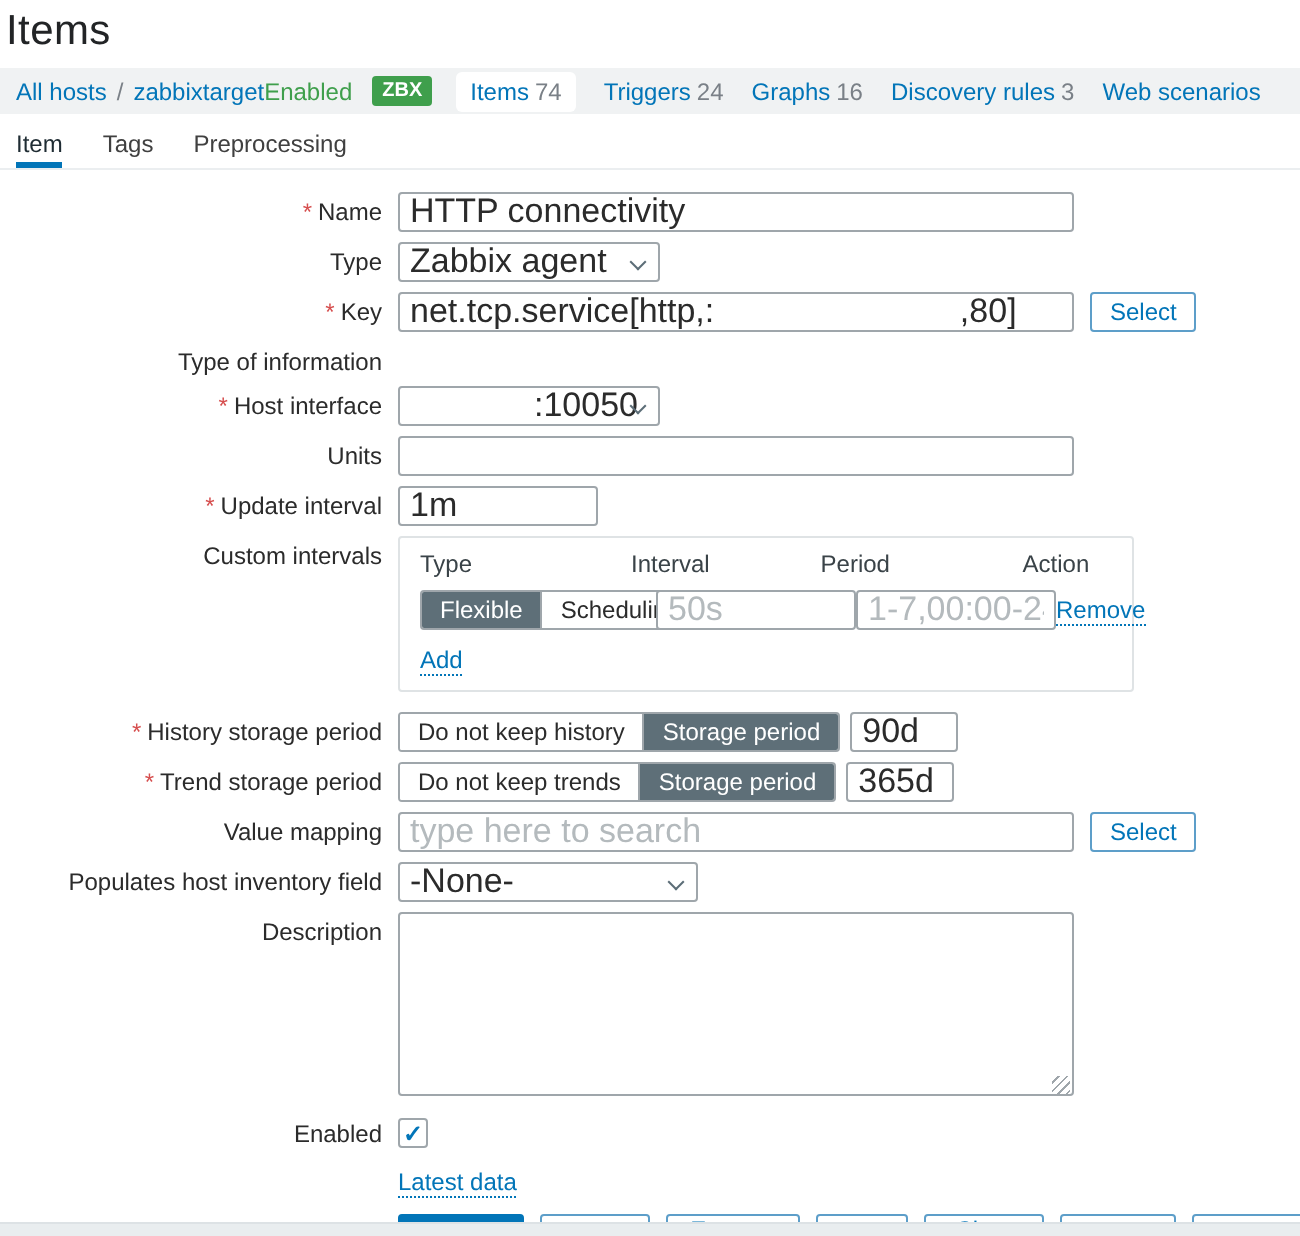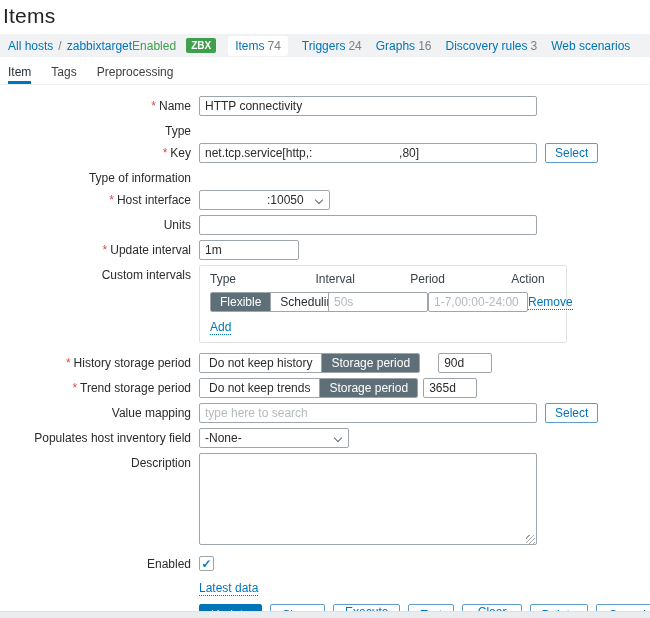--- a/index.html
+++ b/index.html
@@ -80,21 +80,21 @@
     flex-shrink: 0;
   }
   .req { color: #d64e4e; margin-right: 3px; }
   .form-field { display: flex; align-items: flex-start; }
 
   input.text, .zselect, textarea.desc {
     border: 1px solid #9fa6ab;
     border-radius: 2px;
     background: #fff;
     font-family: "Liberation Sans", sans-serif;
-    font-size: 12px;
+    font-size: 17px;
     color: #2b2b2b;
     height: 20px;
     padding: 0 5px;
   }
   input.text::placeholder { color: #b4babd; opacity: 1; }
   input.w-wide { width: 338px; }
   input.w-small { width: 100px; }
   input.w-tiny { width: 54px; }
 
   .zselect {
@@ -269,20 +269,26 @@
 
   <div class="form-row">
     <div class="form-label"><span class="req">*</span><span>Name</span></div>
     <div class="form-field">
       <input class="text w-wide" value="HTTP connectivity" style="">
     </div>
   </div>
 
   <div class="form-row">
     <div class="form-label">Type</div>
+    <div class="form-field">
+      <div class="zselect w-select">
+        <span>Zabbix agent</span>
+        <span class="chev"></span>
+      </div>
+    </div>
   </div>
 
   <div class="form-row">
     <div class="form-label"><span class="req">*</span><span>Key</span></div>
     <div class="form-field">
       <input class="text w-wide" value="net.tcp.service[http,:                          ,80]" style="">
       <button class="side-btn">Select</button>
     </div>
   </div>
 
@@ -346,21 +352,21 @@
     </div>
   </div>
 
   <div class="form-row">
     <div class="form-label"><span class="req">*</span><span>History storage period</span></div>
     <div class="form-field">
       <span class="segmented">
         <span class="segment">Do not keep history</span>
         <span class="segment selected">Storage period</span>
       </span>
-      <input class="text w-tiny" style="margin-left: 18px;" value="90d">
+      <input class="text w-tiny" style="margin-left: 5px;" value="90d">
     </div>
   </div>
 
   <div class="form-row">
     <div class="form-label"><span class="req">*</span><span>Trend storage period</span></div>
     <div class="form-field">
       <span class="segmented">
         <span class="segment">Do not keep trends</span>
         <span class="segment selected">Storage period</span>
       </span>

